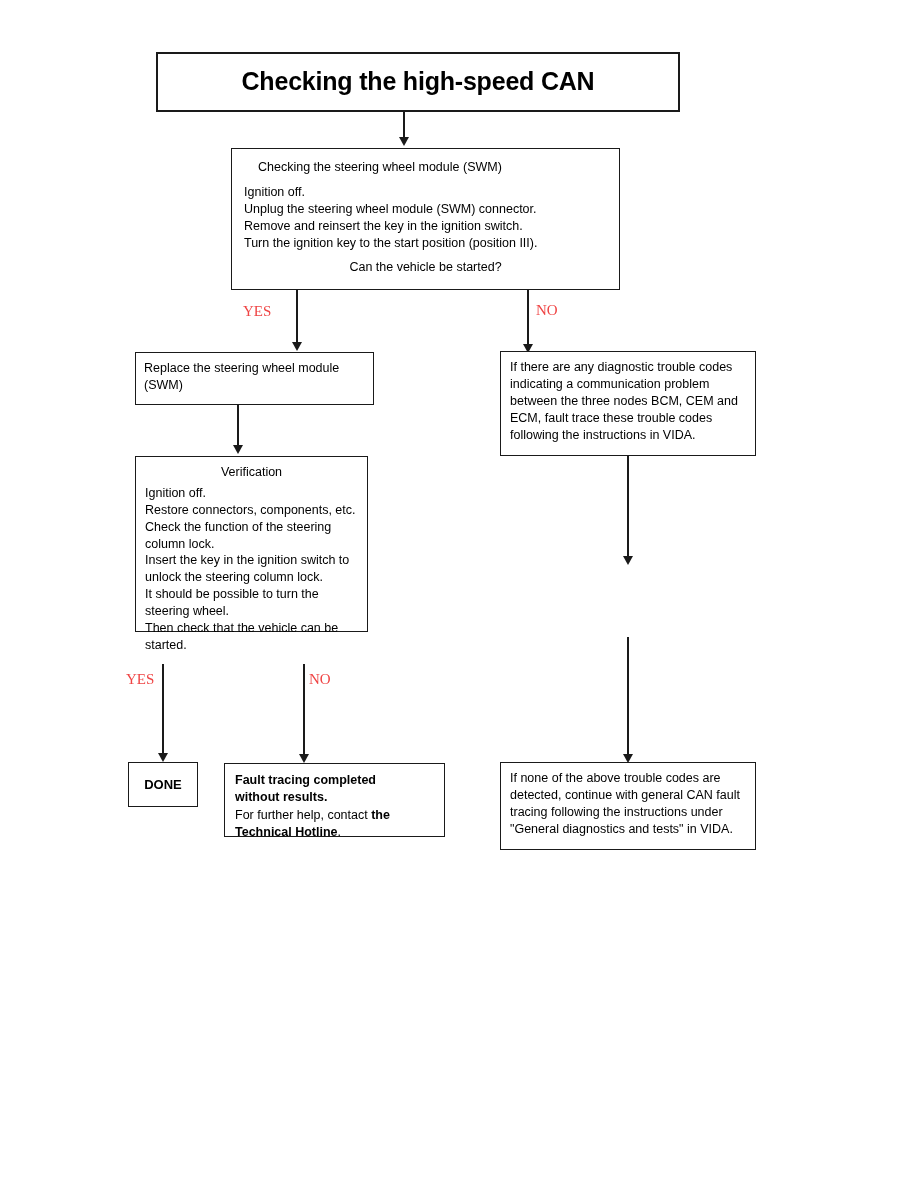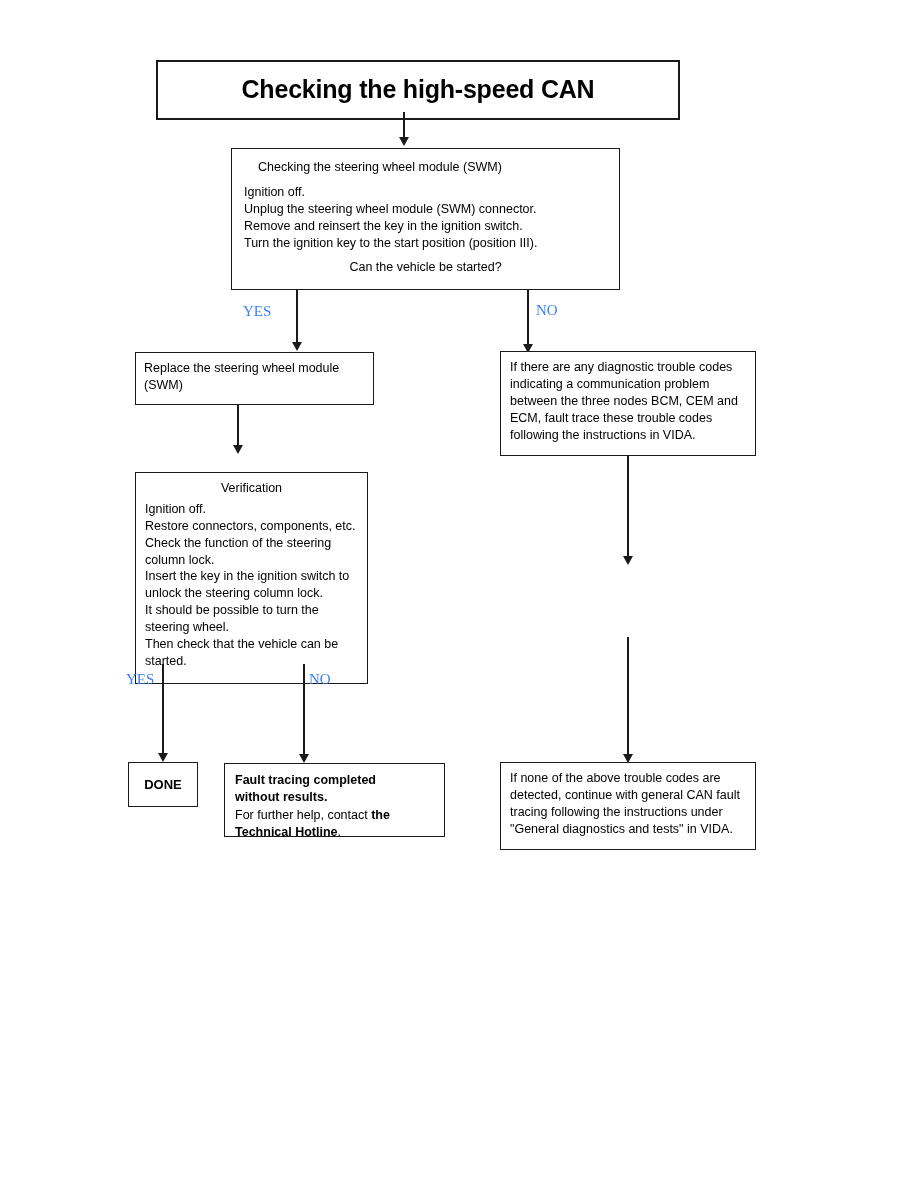--- a/index.html
+++ b/index.html
@@ -66,21 +66,21 @@
   .done-text {
     font-size: 13px;
     font-weight: bold;
     text-align: center;
     line-height: 1.2;
   }
   .lbl {
     position: absolute;
     font-family: "Liberation Serif", serif;
     font-size: 15px;
-    color: #3b82f6;
+    color: #ef4444;
     line-height: 1;
   }
   .vline {
     position: absolute;
     width: 1.6px;
     background: #1a1a1a;
   }
   .arrowhead {
     position: absolute;
     width: 0;
@@ -94,21 +94,21 @@
     font-size: 12.5px;
     line-height: 1.38;
     color: #000;
   }
 </style>
 </head>
 <body>
 
 <div id="page">
 
-  <div class="box title-box" style="left:156px; top:52px; width:524px; height:60px;margin-top:8px;">
+  <div class="box title-box" style="left:156px; top:52px; width:524px; height:60px;">
     <div class="box-inner" style="display:flex; align-items:center; justify-content:center;">
       <div class="title-text">Checking the high-speed CAN</div>
     </div>
   </div>
 
   <div class="vline" style="left:403px; top:112px; height:27px;"></div>
   <div class="arrowhead" style="left:399px; top:137px;"></div>
 
   <div class="box" style="left:231px; top:148px; width:389px; height:142px;">
     <div class="box-inner" style="padding:10px 12px;">
@@ -142,21 +142,21 @@
 
   <div class="box" style="left:500px; top:351px; width:256px; height:105px;">
     <div class="box-inner" style="padding:7px 9px;">
       <div class="body-text">If there are any diagnostic trouble codes indicating a communication problem between the three nodes BCM, CEM and ECM, fault trace these trouble codes following the instructions in VIDA.</div>
     </div>
   </div>
 
   <div class="vline" style="left:627px; top:456px; height:105px;"></div>
   <div class="arrowhead" style="left:623px; top:556px;"></div>
 
-  <div class="box" style="left:135px; top:472px; width:233px; height:212px;">
+  <div class="box" style="left:135px; top:456px; width:233px; height:176px;">
     <div class="box-inner" style="padding:7px 9px;">
       <div class="hdr">Verification</div>
       <div class="spacer-xs"></div>
       <div class="body-text">Ignition off.
 Restore connectors, components, etc.
 Check the function of the steering column lock.
 Insert the key in the ignition switch to unlock the steering column lock.
 It should be possible to turn the steering wheel.
 Then check that the vehicle can be started.</div>
     </div>

